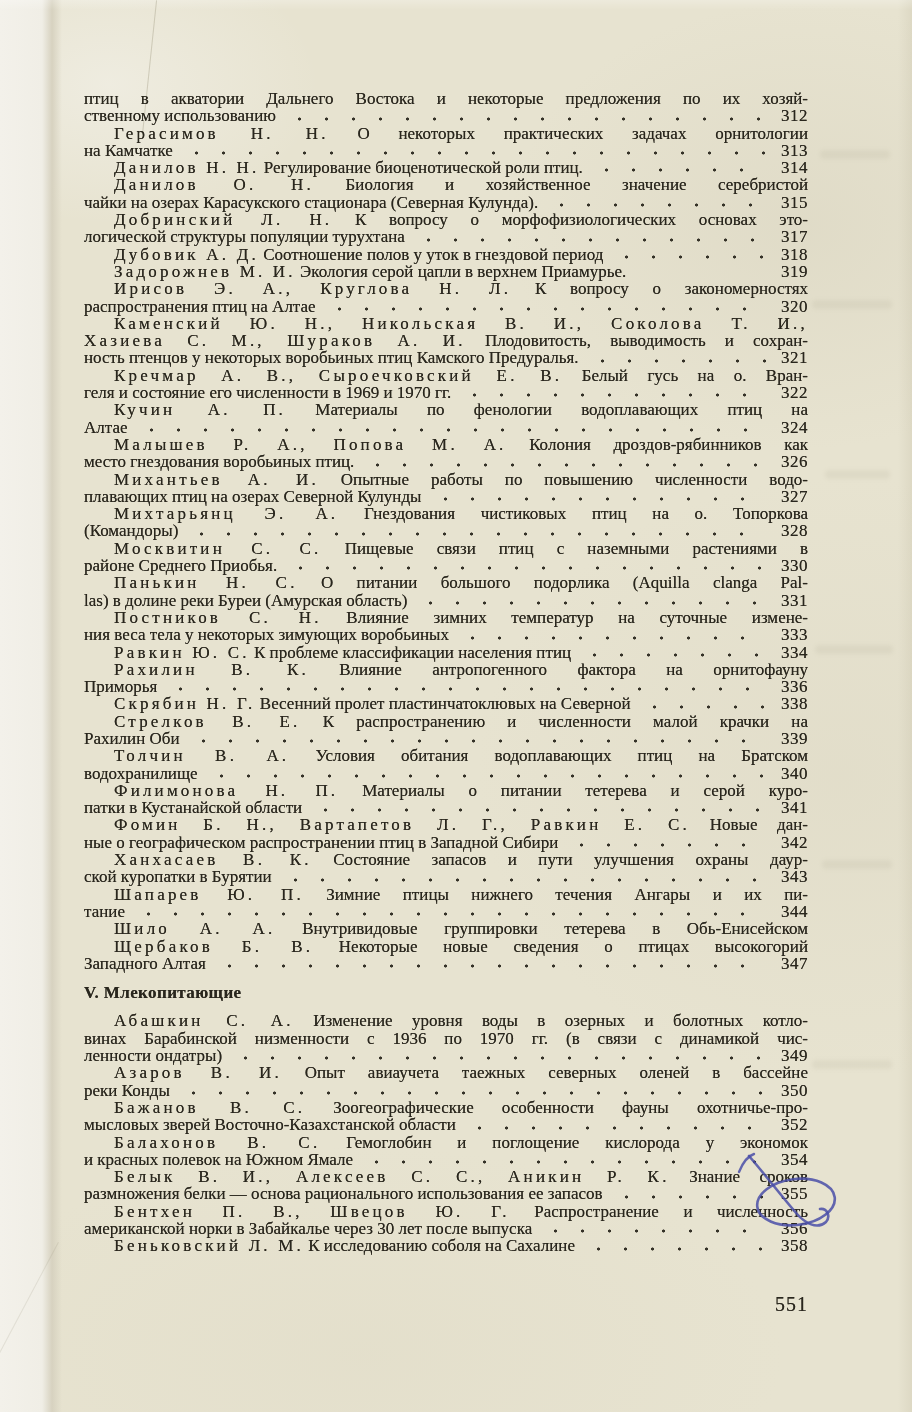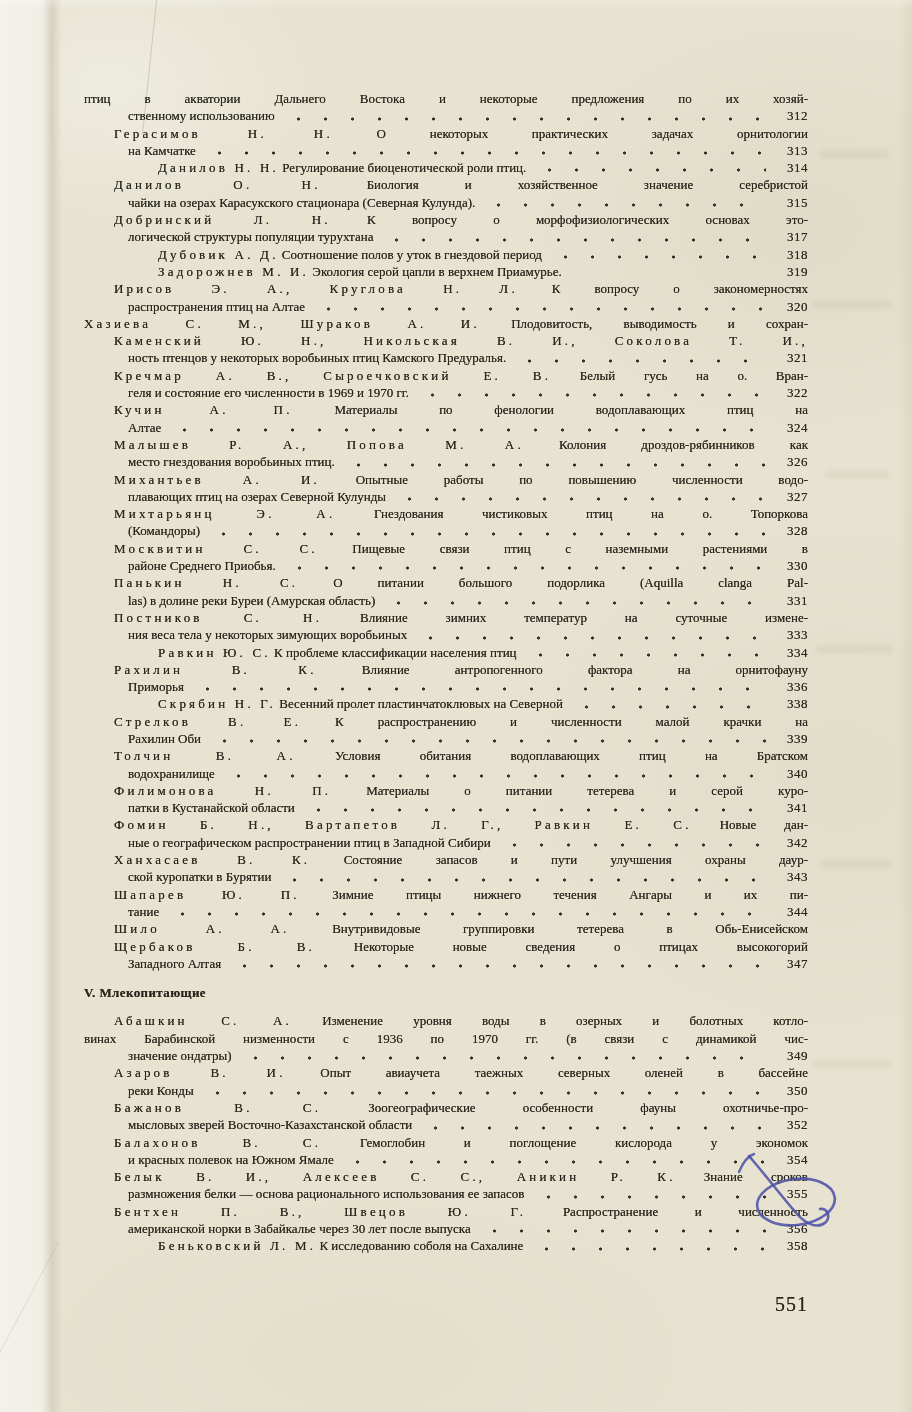--- a/index.html
+++ b/index.html
@@ -14,27 +14,27 @@
       linear-gradient(180deg, rgba(255,255,255,.25) 0px, rgba(255,255,255,0) 10px),
       linear-gradient(90deg, #f3f1ea 0px, #f0eee6 42px, #d7d2c0 52px, rgba(231,227,208,0) 62px),
       linear-gradient(270deg, rgba(198,192,168,.30) 0px, rgba(0,0,0,0) 14px),
       radial-gradient(ellipse 420px 320px at 88% 16%, rgba(205,199,177,.28), rgba(0,0,0,0) 70%),
       radial-gradient(ellipse 520px 430px at 92% 55%, rgba(208,202,180,.22), rgba(0,0,0,0) 70%),
       radial-gradient(ellipse 600px 300px at 40% 96%, rgba(214,208,186,.20), rgba(0,0,0,0) 70%),
       radial-gradient(ellipse 300px 200px at 12% 6%, rgba(246,245,240,.5), rgba(0,0,0,0) 70%);
   }
   .content-col{
     position:absolute;left:84px;top:90px;width:724px;
-    font-size:13px;line-height:17.3px;color:#29261d;
+    font-size:17px;line-height:17.3px;color:#29261d;
     text-shadow:0 0 .6px rgba(41,38,29,.75);
   }
   .line{min-height:17.3px;}
   .line.fill{text-align:justify;text-align-last:justify;}
   .line.indent{padding-left:30px;}
-  .line.flexline{display:flex;align-items:flex-start;margin-left:44px;}
+  .line.flexline{display:flex;align-items:flex-start;}
   .flexline .content{white-space:nowrap;}
   .author{letter-spacing:3.2px;}
   .leader{
     flex:1;align-self:stretch;margin:0 8px 0 6px;
     background-image:radial-gradient(circle, #353228 1.25px, rgba(0,0,0,0) 1.85px);
     background-size:27px 4px;background-repeat:repeat-x;
     background-position:4px calc(100% - 4px);
   }
   .leader.nodots{background-image:none;}
   .pagenum{min-width:34px;text-align:right;letter-spacing:.5px;}
@@ -124,22 +124,22 @@
       </div>
       <div class="entry">
         <div class="line indent fill"><span class="content"><span class="author">Ирисов Э. А., Круглова Н. Л.</span> <span class="plain">К вопросу о закономерностях</span></span></div>
         <div class="line flexline">
           <span class="content"><span class="plain">распространения птиц на Алтае</span></span>
           <span class="leader"></span>
           <span class="pagenum">320</span>
         </div>
       </div>
       <div class="entry">
+        <div class="line indent fill"><span class="content"><span class="author">Каменский Ю. Н., Никольская В. И., Соколова Т. И.,</span></span></div>
         <div class="line fill"><span class="content"><span class="author">Хазиева С. М., Шураков А. И.</span> <span class="plain">Плодовитость, выводимость и сохран-</span></span></div>
-        <div class="line indent fill"><span class="content"><span class="author">Каменский Ю. Н., Никольская В. И., Соколова Т. И.,</span></span></div>
         <div class="line flexline">
           <span class="content"><span class="plain">ность птенцов у некоторых воробьиных птиц Камского Предуралья.</span></span>
           <span class="leader"></span>
           <span class="pagenum">321</span>
         </div>
       </div>
       <div class="entry">
         <div class="line indent fill"><span class="content"><span class="author">Кречмар А. В., Сыроечковский Е. В.</span> <span class="plain">Белый гусь на о. Вран-</span></span></div>
         <div class="line flexline">
           <span class="content"><span class="plain">геля и состояние его численности в 1969 и 1970 гг.</span></span>
@@ -282,21 +282,21 @@
           <span class="content"><span class="plain">Западного Алтая</span></span>
           <span class="leader"></span>
           <span class="pagenum">347</span>
         </div>
       </div>
       <div class="section-header">V. Млекопитающие</div>
       <div class="entry">
         <div class="line indent fill"><span class="content"><span class="author">Абашкин С. А.</span> <span class="plain">Изменение уровня воды в озерных и болотных котло-</span></span></div>
         <div class="line fill"><span class="content"><span class="plain">винах Барабинской низменности с 1936 по 1970 гг. (в связи с динамикой чис-</span></span></div>
         <div class="line flexline">
-          <span class="content"><span class="plain">значение ондатры)</span></span>
+          <span class="content"><span class="plain">ленности ондатры)</span></span>
           <span class="leader"></span>
           <span class="pagenum">349</span>
         </div>
       </div>
       <div class="entry">
         <div class="line indent fill"><span class="content"><span class="author">Азаров В. И.</span> <span class="plain">Опыт авиаучета таежных северных оленей в бассейне</span></span></div>
         <div class="line flexline">
           <span class="content"><span class="plain">реки Конды</span></span>
           <span class="leader"></span>
           <span class="pagenum">350</span>

